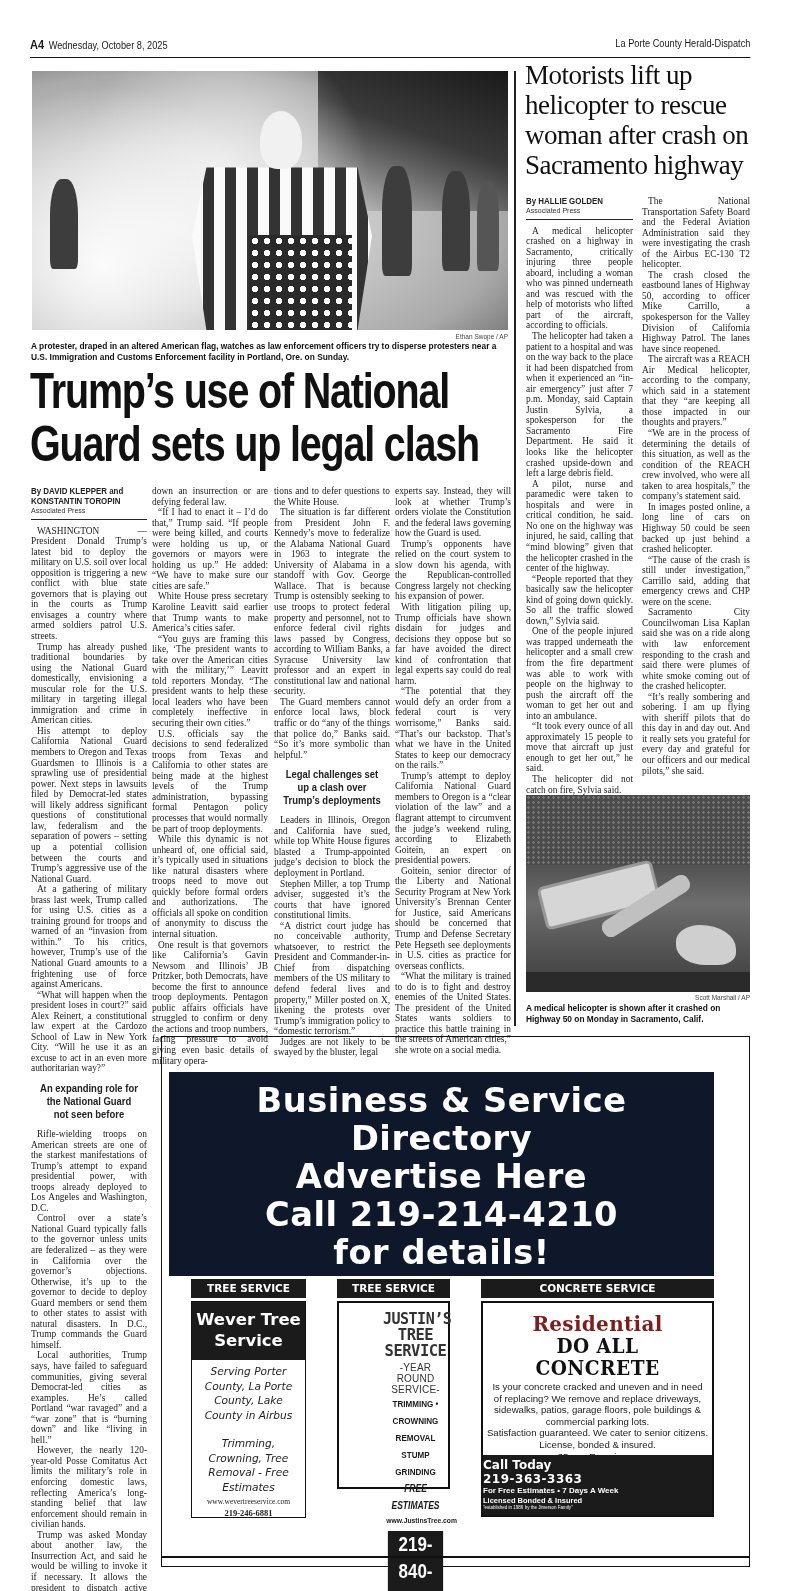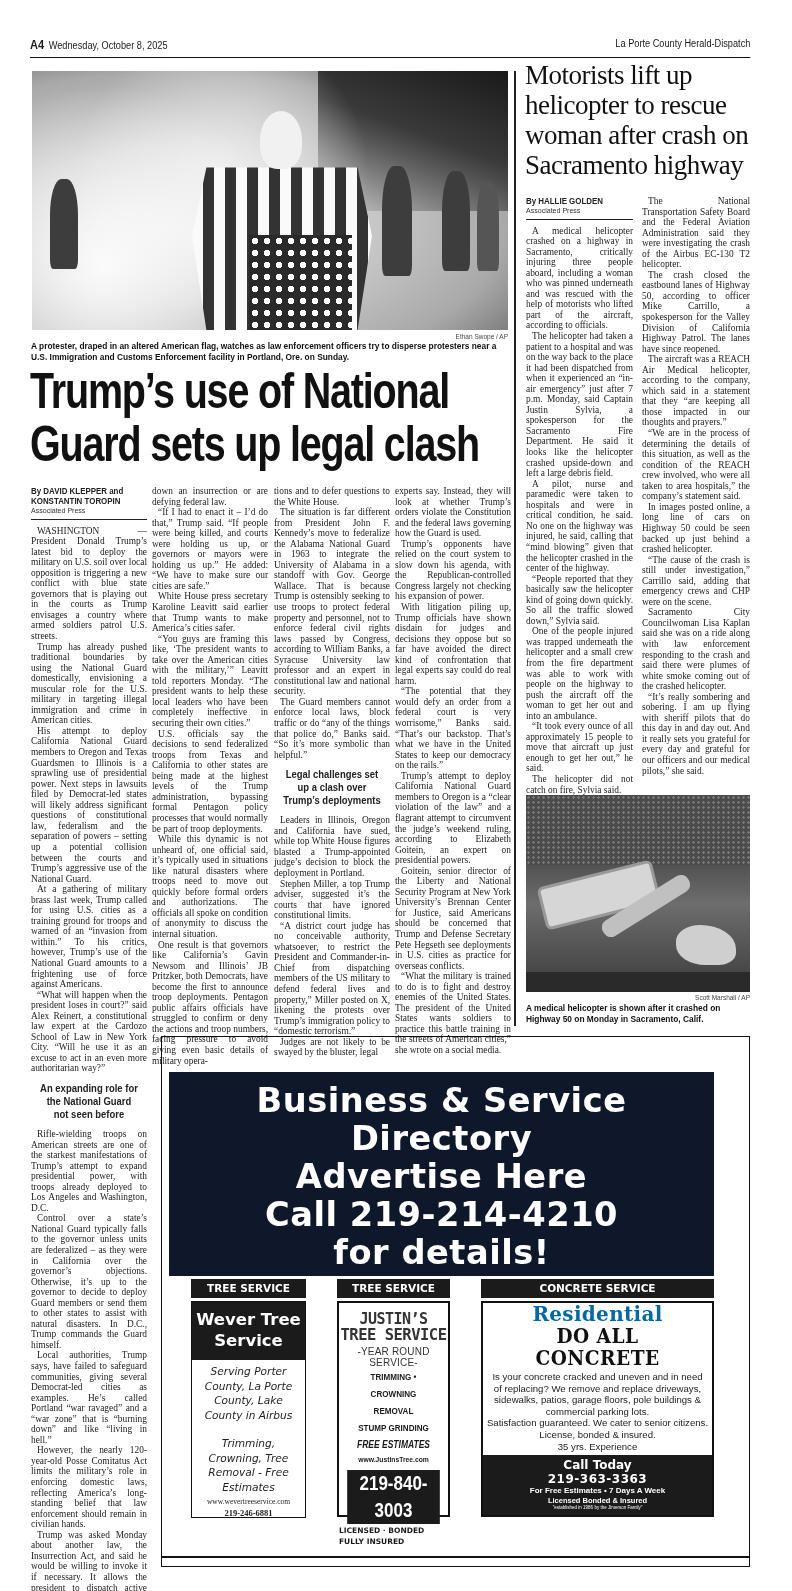--- a/index.html
+++ b/index.html
@@ -46,35 +46,35 @@
 
   .cat-tag { position: absolute; height: 19px; background: #1b1b1b; color: #fff; font-family: "DejaVu Sans", sans-serif; font-weight: bold; font-size: 10.5px; line-height: 19px; text-align: center; }
 
   .wever { position: absolute; left: 191px; top: 1301px; width: 115px; height: 217px; border: 1.5px solid #111; }
   .wever .top { background: #1b1b1b; color: #fff; font-family: "DejaVu Sans", sans-serif; font-weight: bold; font-size: 16.5px; line-height: 21px; text-align: center; height: 58px; padding-top: 7px; }
   .wever .body { font-family: "DejaVu Sans", sans-serif; font-style: italic; font-size: 10.6px; line-height: 14.5px; text-align: center; color: #222; padding-top: 4px; }
   .wever .body .gap { height: 14px; }
   .wever .url { font-family: "Liberation Serif", serif; font-style: normal; font-size: 7.5px; line-height: 10px; margin-top: 3px; }
   .wever .phone { font-family: "Liberation Serif", serif; font-style: normal; font-weight: bold; font-size: 8.5px; line-height: 12px; }
 
-  .justin { position: absolute; left: 337px; top: 1301px; width: 113px; height: 216px; border: 2px solid #111; }
+  .justin { position: absolute; left: 337px; top: 1301px; width: 113px; height: 188px; border: 2px solid #111; padding-left: 44px; }
   .justin .logo { font-family: "DejaVu Sans Mono", monospace; font-weight: bold; text-align: center; color: #333; font-size: 15px; line-height: 16px; letter-spacing: -0.5px; padding-top: 8px; }
   .justin .logo .l2 { font-size: 15.5px; }
   .justin .yr { font-family: "Liberation Sans", sans-serif; font-size: 10px; text-align: center; color: #333; margin-top: 3px; letter-spacing: 0.2px; }
   .justin .svc { font-family: "Liberation Sans", sans-serif; font-weight: bold; font-size: 9.5px; line-height: 17px; text-align: center; transform: scaleX(0.85); }
   .justin .fe { font-family: "Liberation Sans", sans-serif; font-weight: bold; font-style: italic; font-size: 10px; text-align: center; line-height: 17px; transform: scaleX(0.85); }
   .justin .web { font-family: "Liberation Sans", sans-serif; font-weight: bold; font-size: 7.5px; text-align: center; line-height: 13px; transform: scaleX(0.9); }
   .justin .ph { background: #1b1b1b; color: #fff; font-family: "Liberation Sans", sans-serif; font-weight: bold; font-size: 20px; line-height: 27px; text-align: center; margin-top: 4px; transform: scaleX(0.85); }
   .justin .lic { font-family: "DejaVu Sans", sans-serif; font-weight: bold; font-size: 7.5px; line-height: 10.5px; text-align: left; margin-top: 2px; }
 
   .concrete { position: absolute; left: 481px; top: 1301px; width: 233px; height: 216px; border: 2px solid #111; }
-  .concrete .h1 { font-family: "DejaVu Serif", serif; font-weight: bold; font-size: 20px; line-height: 22px; text-align: center; color: #0369a1; padding-top: 0; letter-spacing: 0.3px; }
+  .concrete .h1 { font-family: "DejaVu Serif", serif; font-weight: bold; font-size: 20px; line-height: 22px; text-align: center; color: #7f1d1d; padding-top: 10px; letter-spacing: 0.3px; }
   .concrete .h2 { font-family: "DejaVu Serif", serif; font-weight: bold; font-size: 20px; line-height: 22px; text-align: center; color: #111; transform: scaleX(0.93); letter-spacing: 0.5px; }
   .concrete .txt { font-family: "Liberation Sans", sans-serif; font-size: 9.6px; line-height: 11.6px; text-align: center; color: #222; padding: 2px 3px 0 3px; }
-  .concrete .foot { position: absolute; left: 0; bottom: 0; width: 100%; height: 60px; background: #1b1b1b; color: #fff; text-align: center; font-family: "DejaVu Sans", sans-serif; font-weight: bold; padding-top: 3px; }
+  .concrete .foot { position: absolute; left: 0; bottom: 0; width: 100%; height: 60px; background: #1b1b1b; color: #fff; font-family: "DejaVu Sans", sans-serif; font-weight: bold; padding-top: 3px; }
   .concrete .foot .c1 { font-size: 12px; line-height: 14px; }
   .concrete .foot .c2 { font-size: 12px; line-height: 14px; letter-spacing: 0.5px; }
   .concrete .foot .c3 { font-family: "Liberation Sans", sans-serif; font-size: 8px; line-height: 10px; }
   .concrete .foot .c4 { font-family: "Liberation Sans", sans-serif; font-size: 7.5px; line-height: 9px; }
   .concrete .foot .c5 { font-family: "Liberation Sans", sans-serif; font-weight: normal; font-size: 4.5px; line-height: 6px; }
   .ad-bottom-rule { position: absolute; left: 161px; top: 1556px; width: 589px; height: 1.5px; background: #111; }
 </style>
 </head>
 <body>
 

